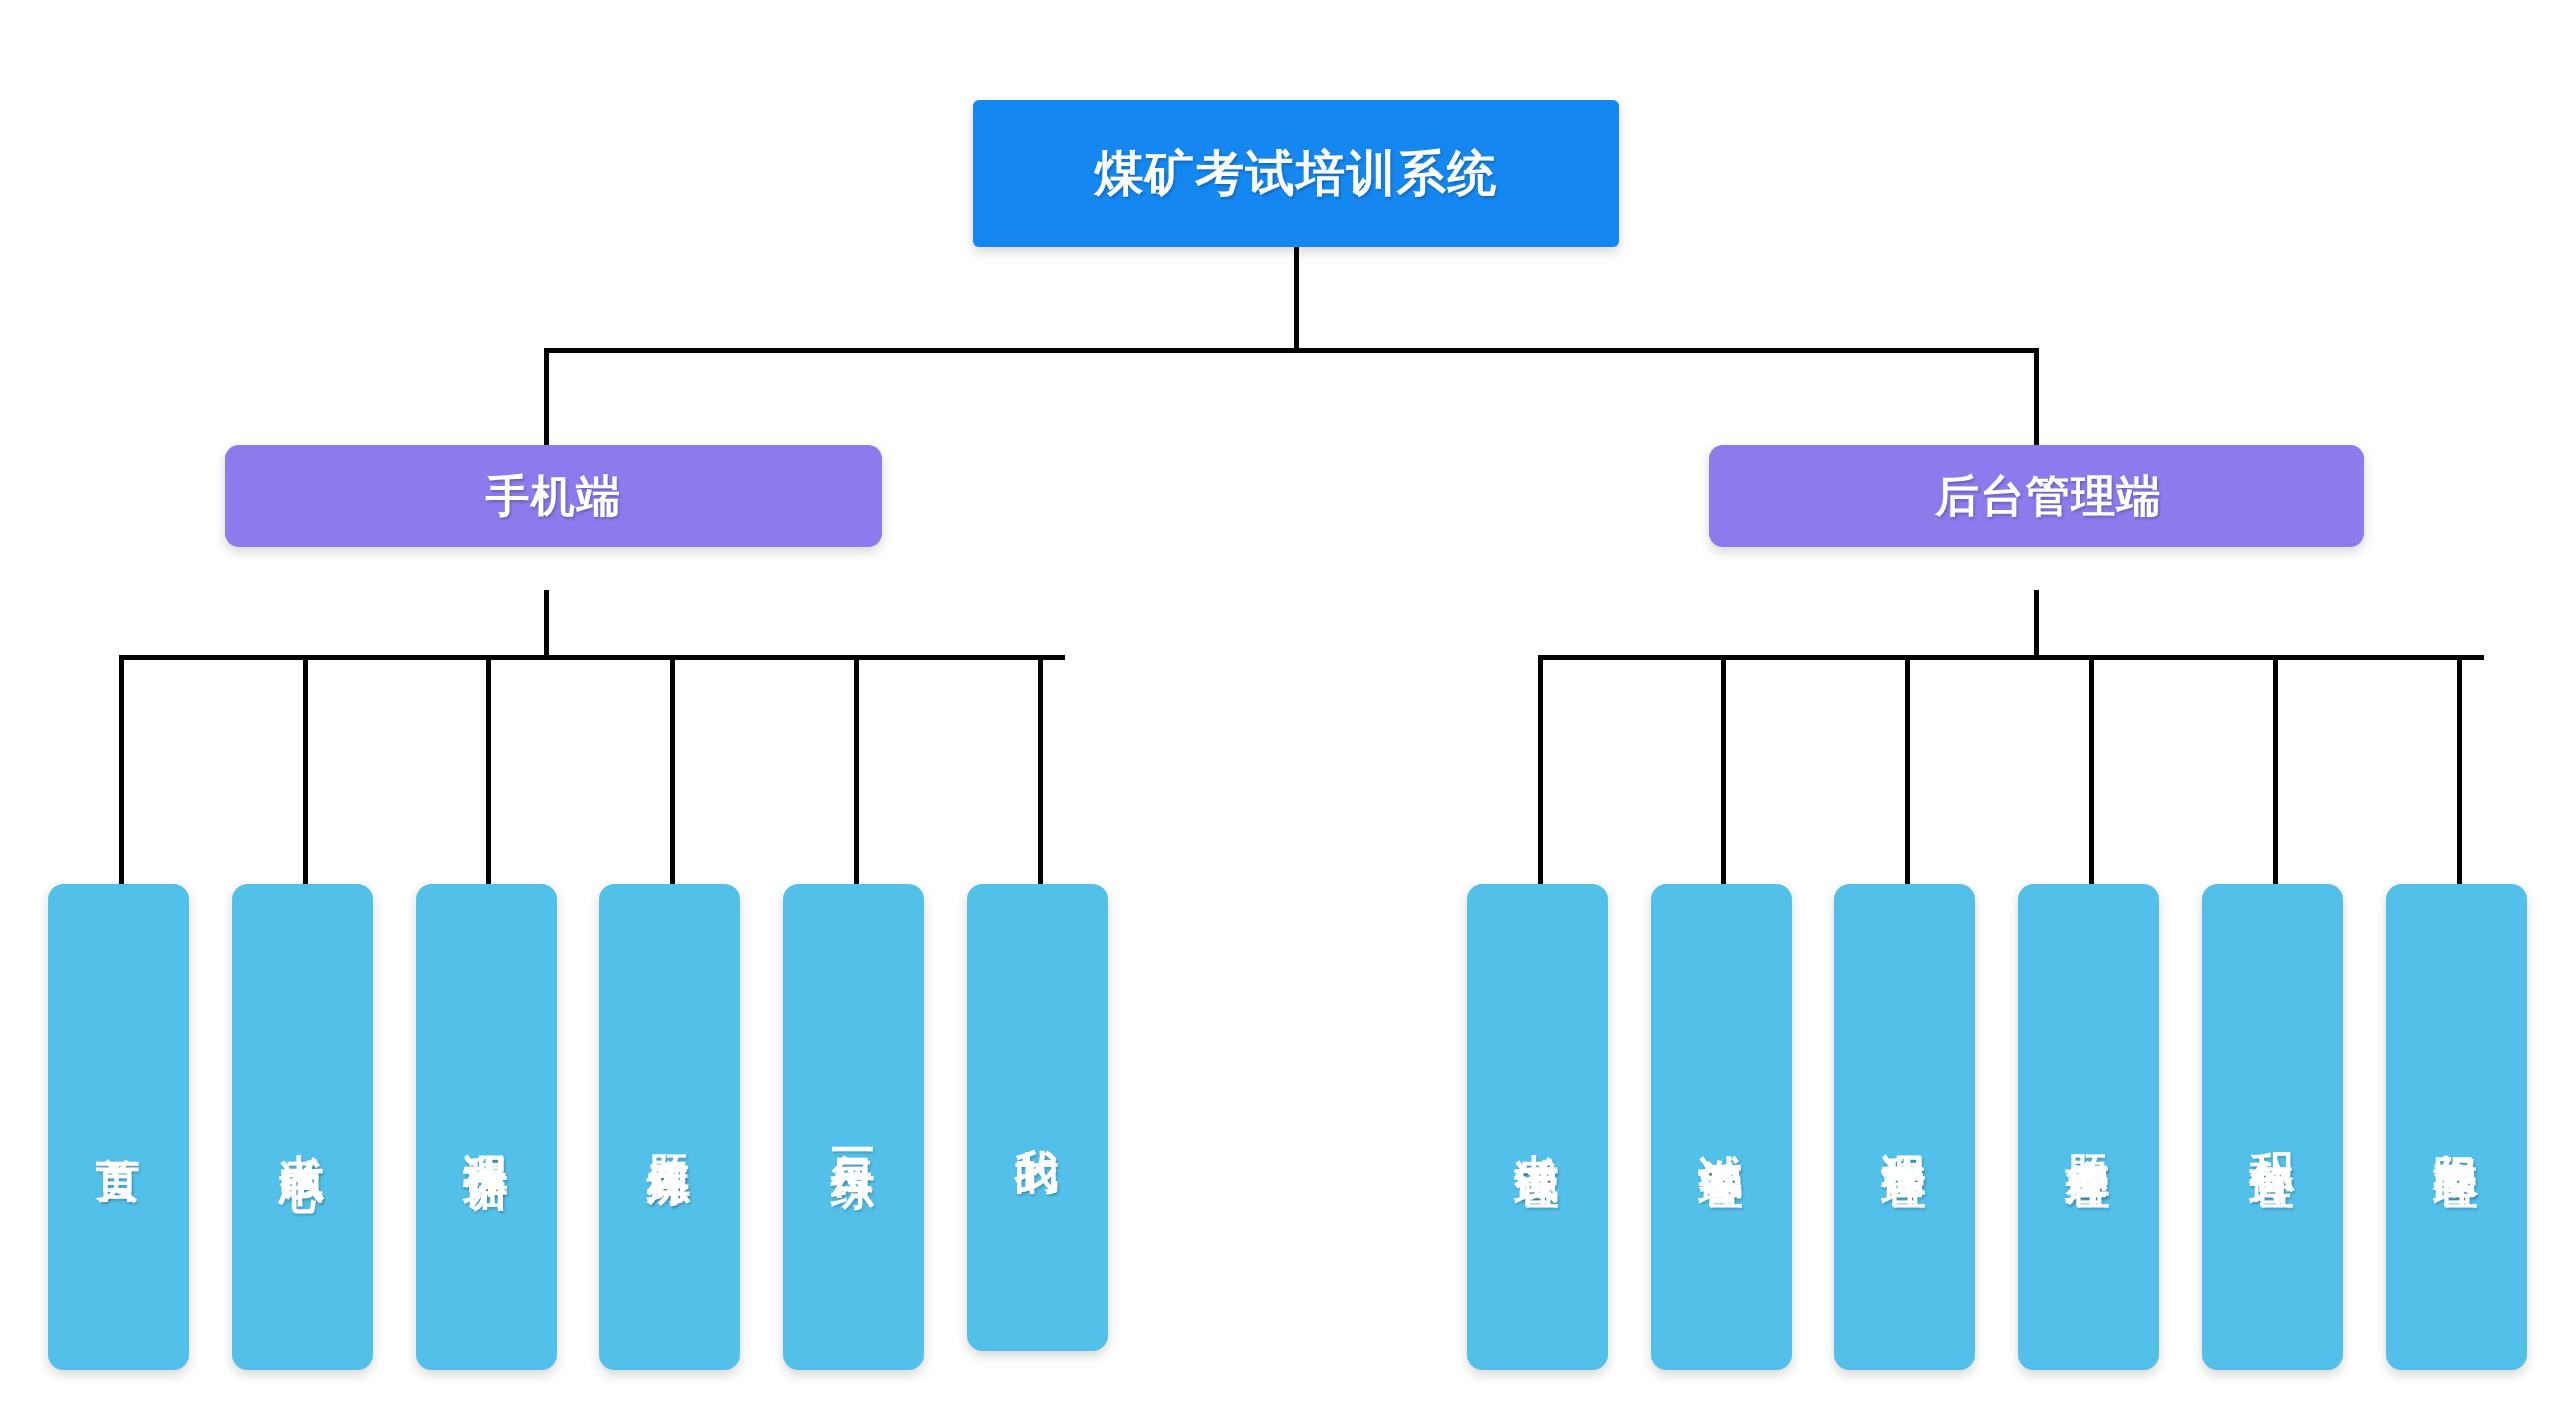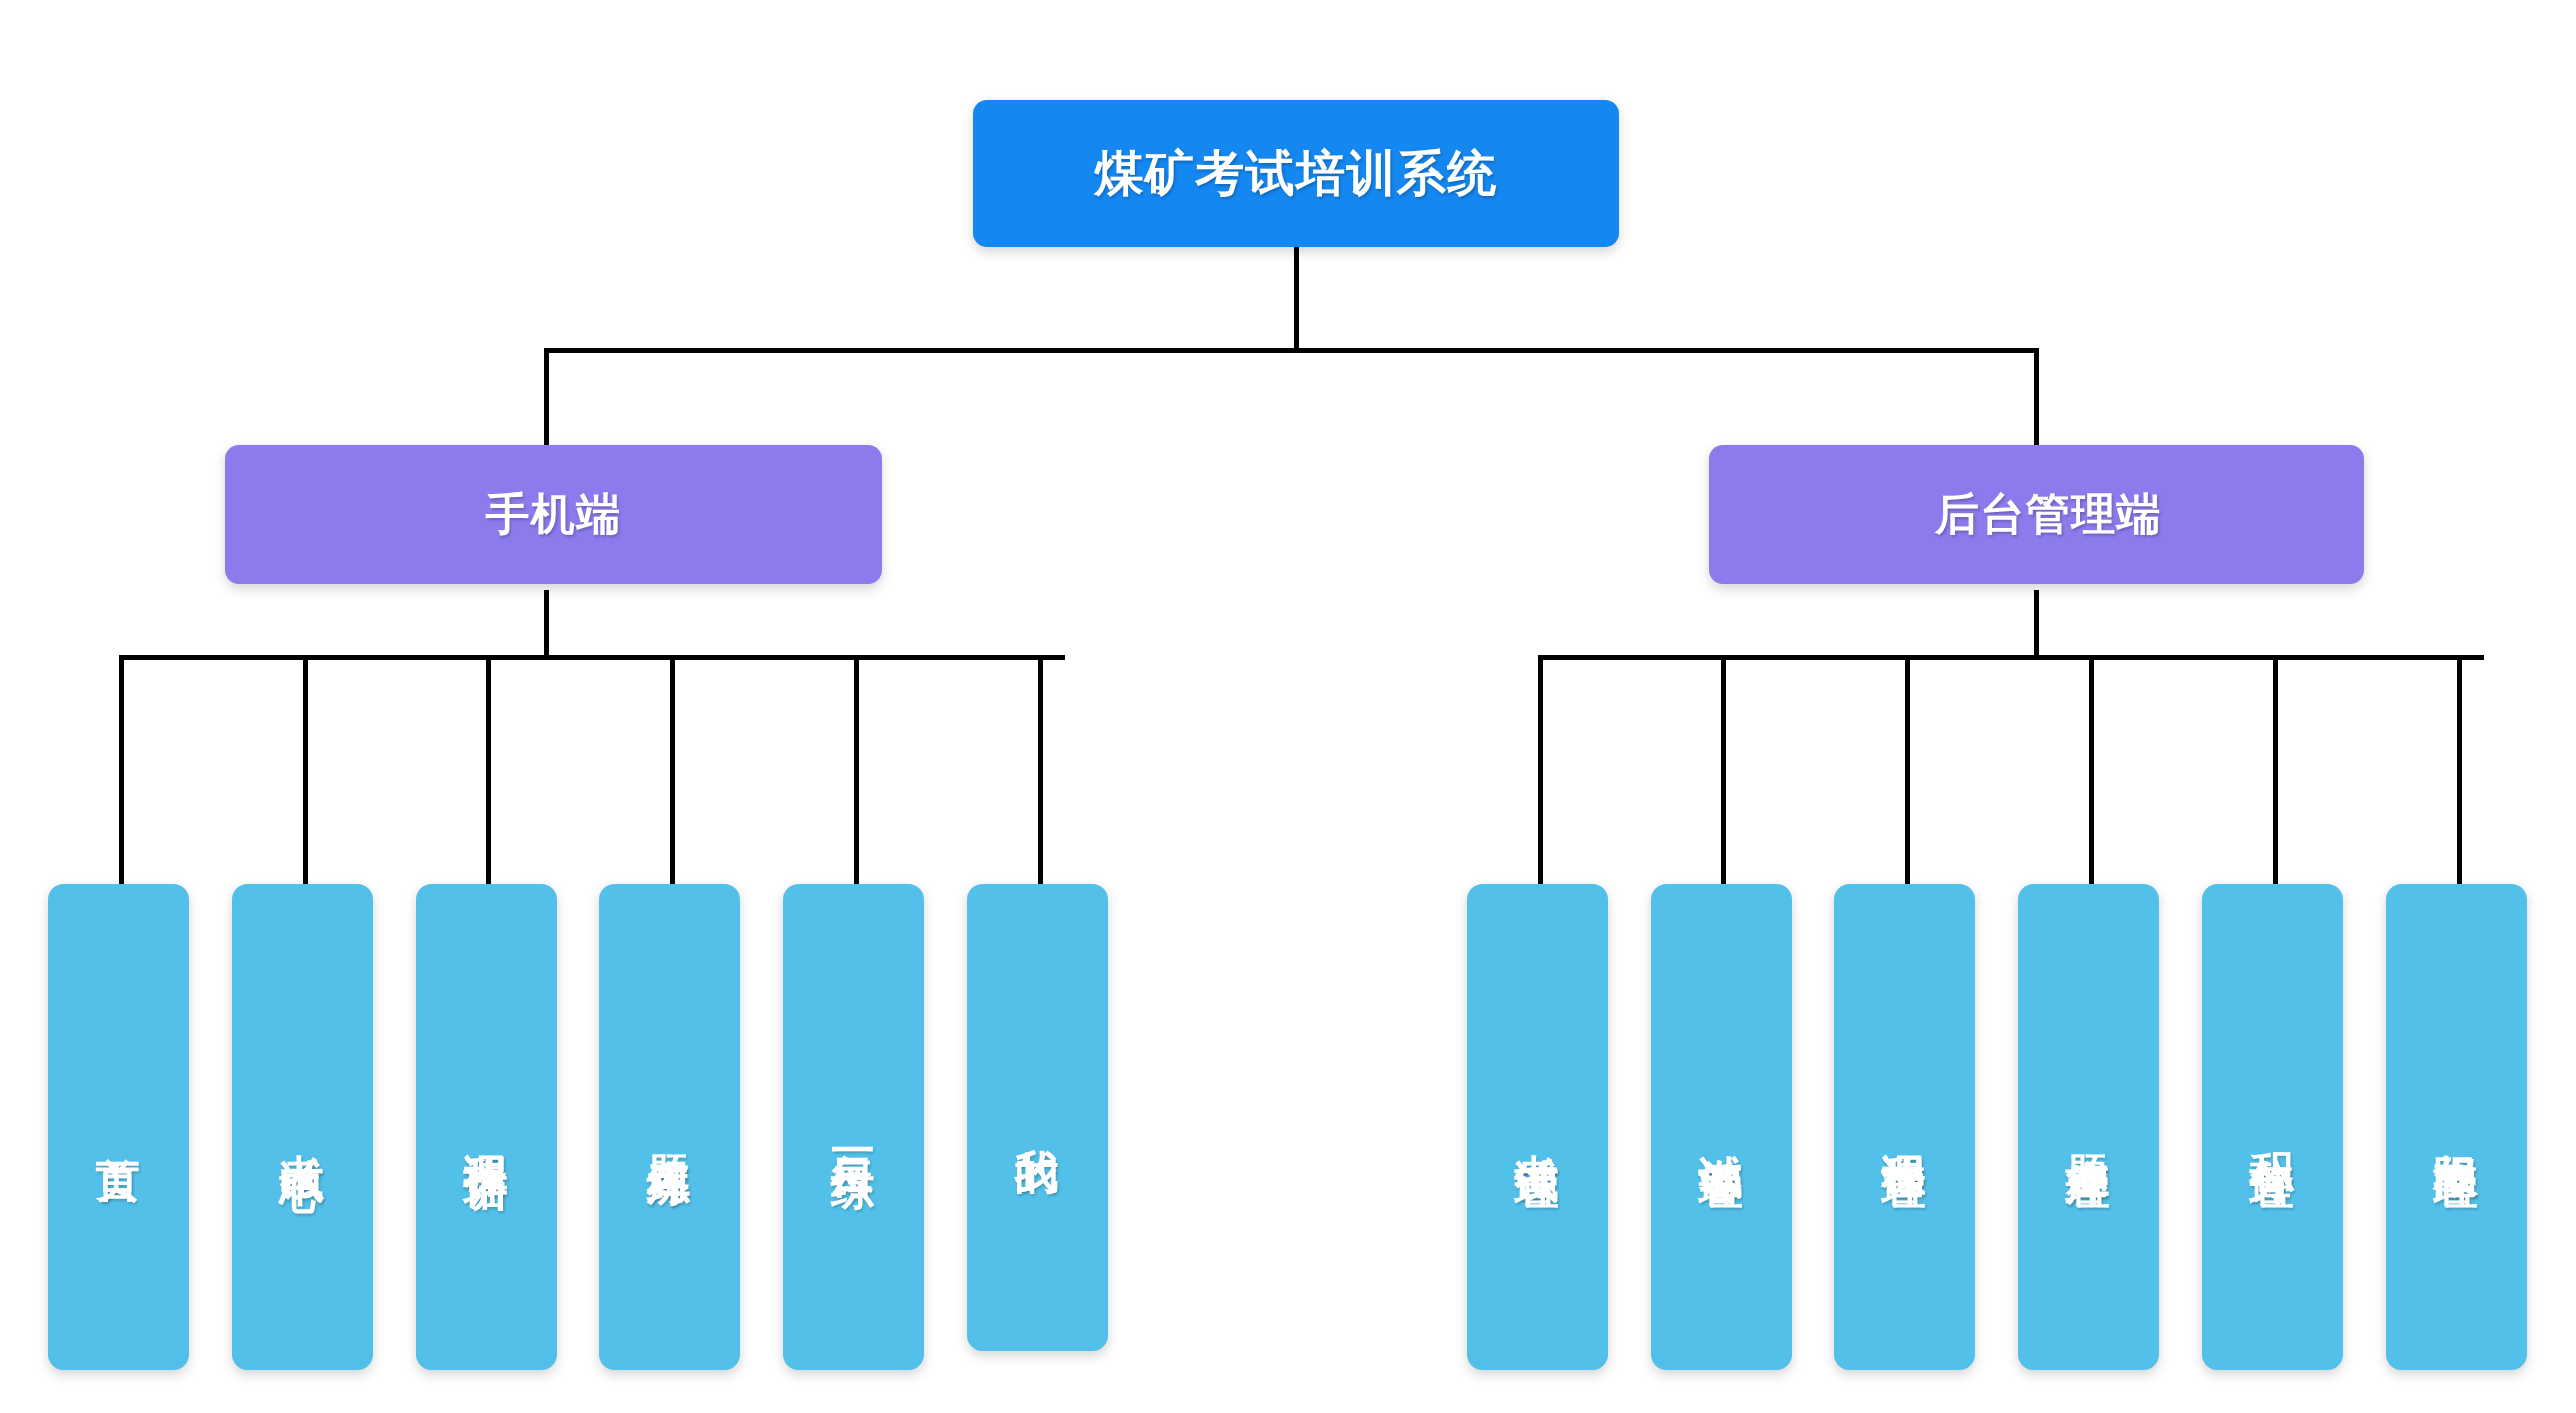--- a/index.html
+++ b/index.html
@@ -41,31 +41,31 @@
     z-index: 3;
   }
 
   
   .node-root {
     left: 973px;
     top: 100px;
     width: 646px;
     height: 147px;
     background: #1487f0;
-    border-radius: 14px;
+    border-radius: 6px;
     font-size: 49px;
     font-weight: bold;
     letter-spacing: 1.4px;
     text-shadow: 1.4px 2.1px 2.8px rgba(0,0,0,0.22);
   }
 
   
   .node-branch {
     top: 445px;
-    height: 139px;
+    height: 102px;
     background: #8b7bec;
     border-radius: 14px;
     font-size: 44px;
     font-weight: bold;
     letter-spacing: 1.4px;
     text-shadow: 1.4px 2.1px 2.8px rgba(0,0,0,0.22);
   }
   .branch-left  { left: 225px;  width: 657px; }
   .branch-right { left: 1709px; width: 655px; padding-left: 24px; }
 

